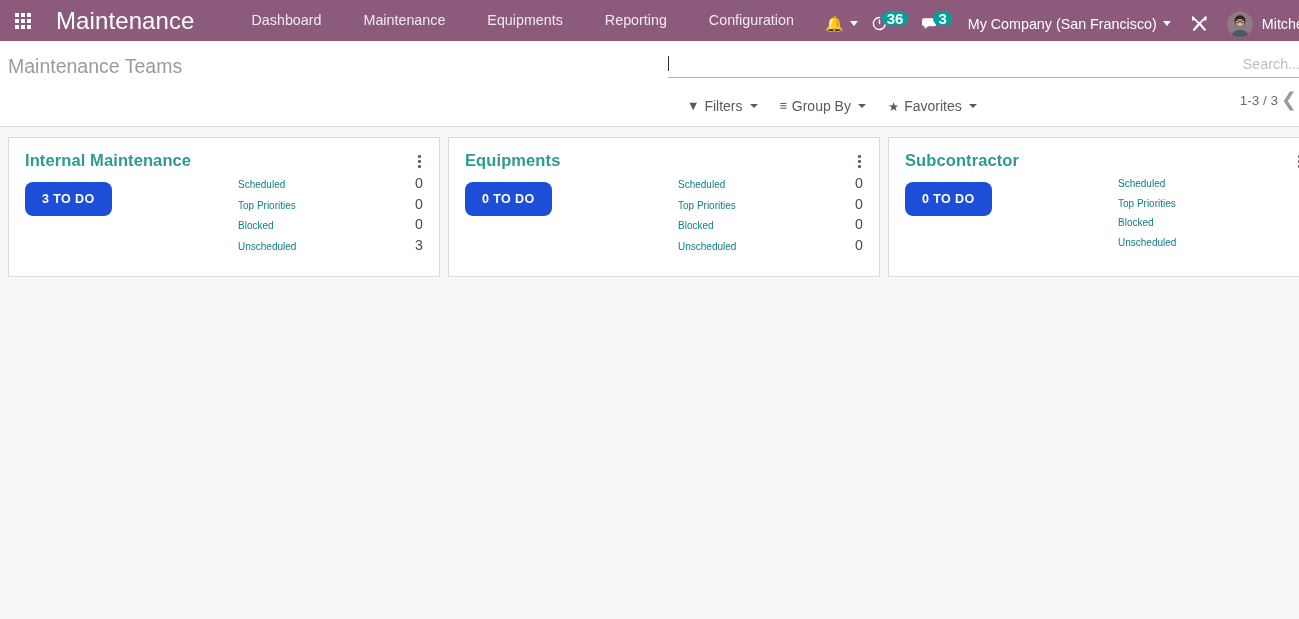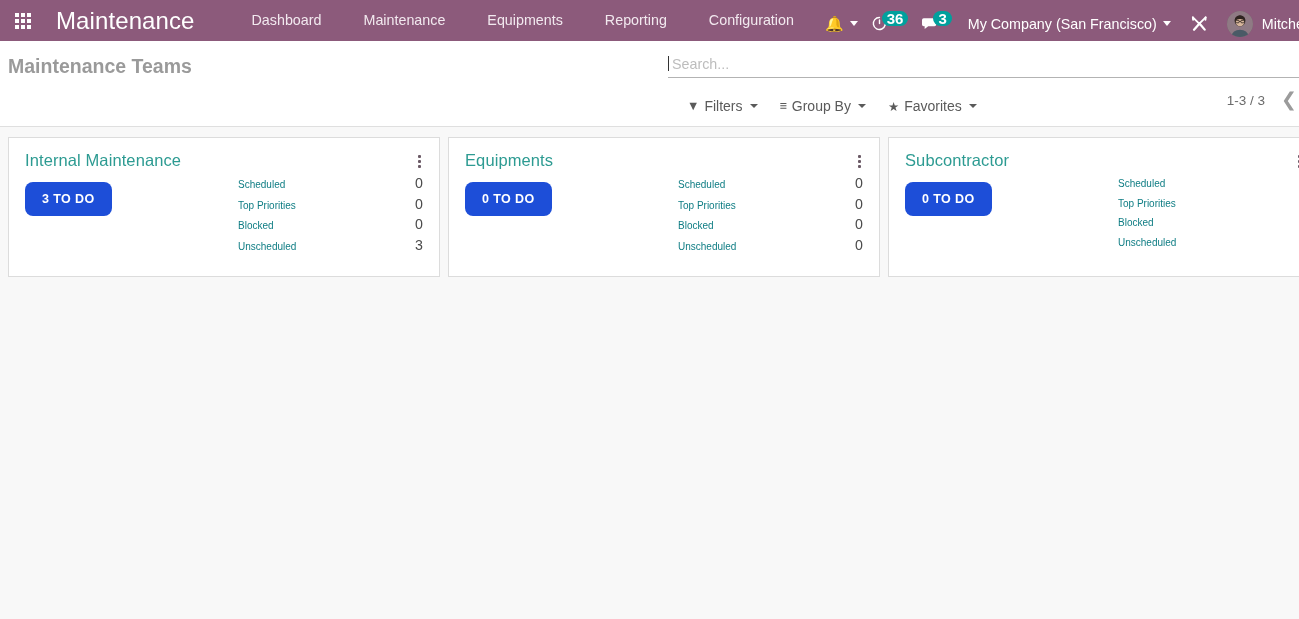--- a/index.html
+++ b/index.html
@@ -162,21 +162,21 @@
     height: 86px;
     position: relative;
   }
 
   .cp-title {
     position: absolute;
     left: 8px;
     top: 14px;
     font-size: 19.5px;
     color: #9a9a9a;
-    font-weight: 700;
+    font-weight: 400;
     white-space: nowrap;
   }
 
   .search-area {
     position: absolute;
     left: 668px;
     top: 10px;
     right: -1px;
   }
   .search-box {
@@ -197,20 +197,21 @@
   .search-input {
     border: none;
     outline: none;
     background: transparent;
     font-size: 14.3px;
     font-family: "Liberation Sans", sans-serif;
     color: #333;
     width: 100%;
     padding: 0 0 0 4px;
     height: 22px;
+    text-align: right;
   }
   .search-input::placeholder { color: #bdbdbd; }
 
   .cp-buttons {
     position: absolute;
     left: 676px;
     top: 51px;
     display: flex;
     align-items: center;
     gap: 0;
@@ -237,21 +238,21 @@
     position: absolute;
     right: 0px;
     top: 51px;
     display: flex;
     align-items: center;
     white-space: nowrap;
   }
   .pager-count {
     font-size: 13.5px;
     color: #6b6b6b;
-    margin-right: 14px;
+    margin-right: 1px;
   }
   .pager-btn {
     color: #9b9b9b;
     font-size: 19px;
     line-height: 16px;
     cursor: pointer;
     padding: 0 2px;
   }
 
   
@@ -272,21 +273,21 @@
     margin-left: 8px;
     padding: 13px 16px 14px 16px;
     position: relative;
     min-height: 140px;
     cursor: pointer;
   }
 
   .card-title {
     color: #2D9B92;
     font-size: 16.5px;
-    font-weight: normal;
+    font-weight: bold;
     letter-spacing: 0.1px;
     margin-bottom: 4px;
     white-space: nowrap;
   }
 
   .card-menu {
     position: absolute;
     top: 13px;
     right: 13px;
     width: 14px;

